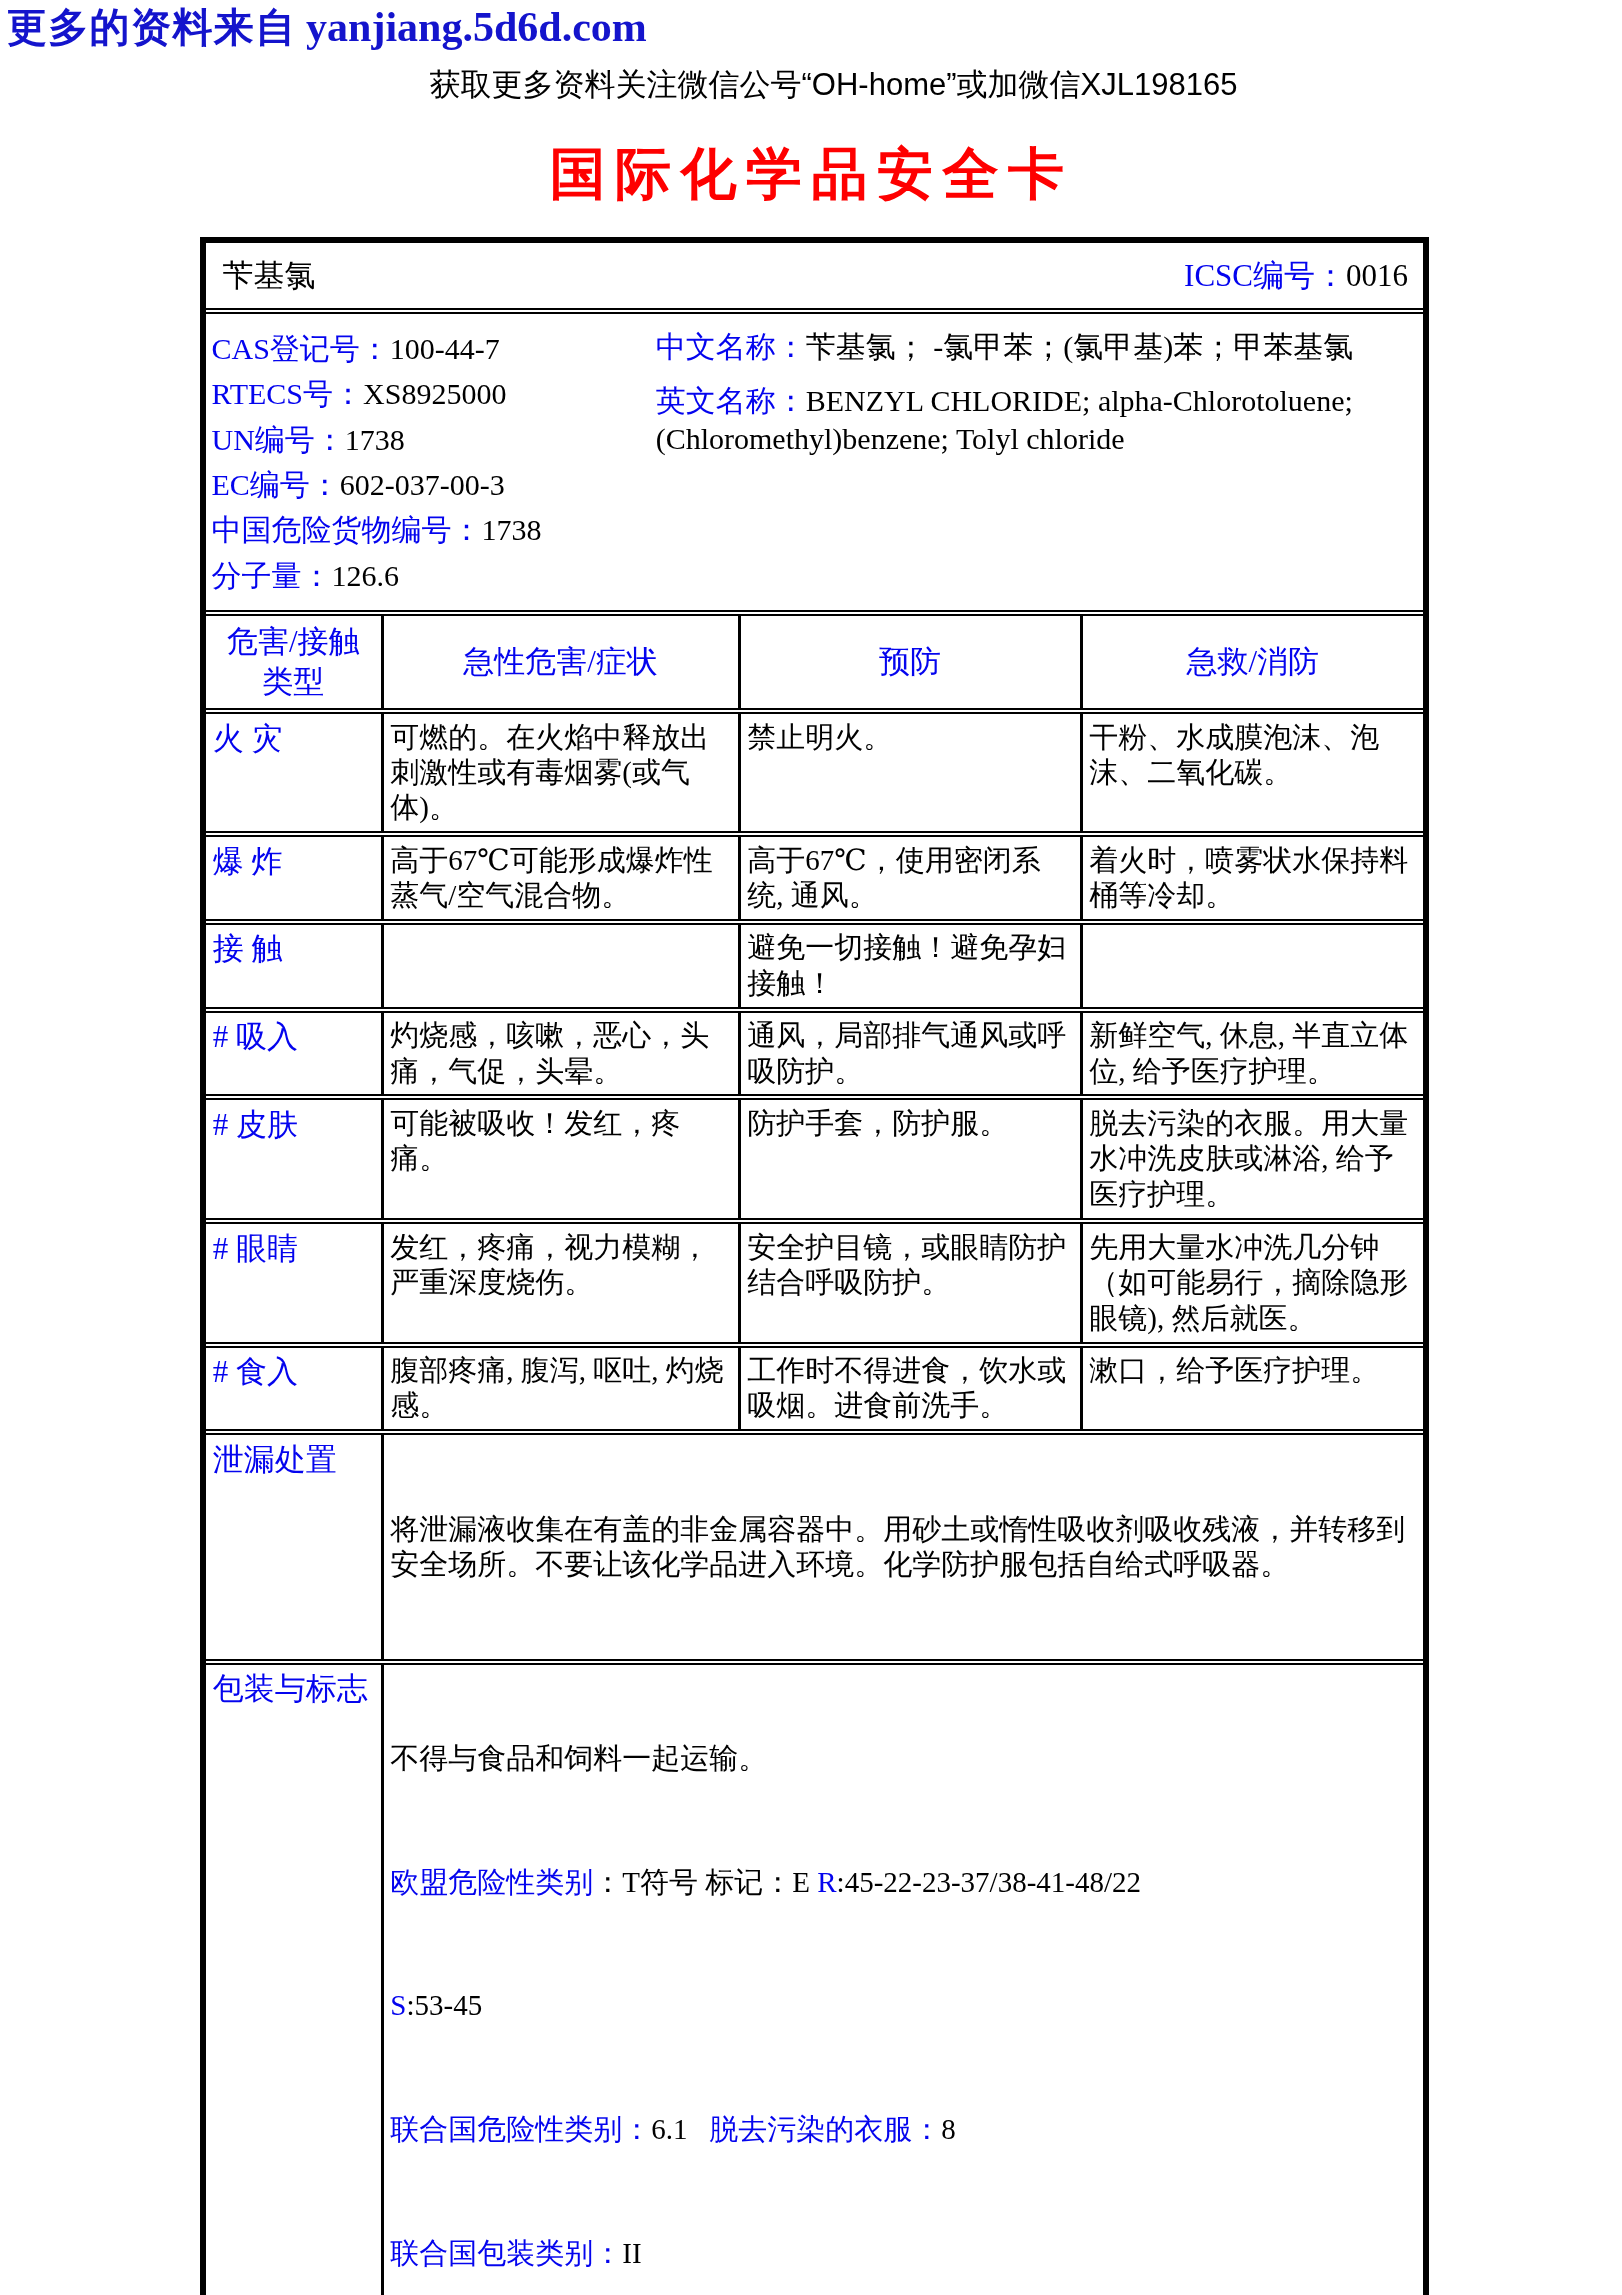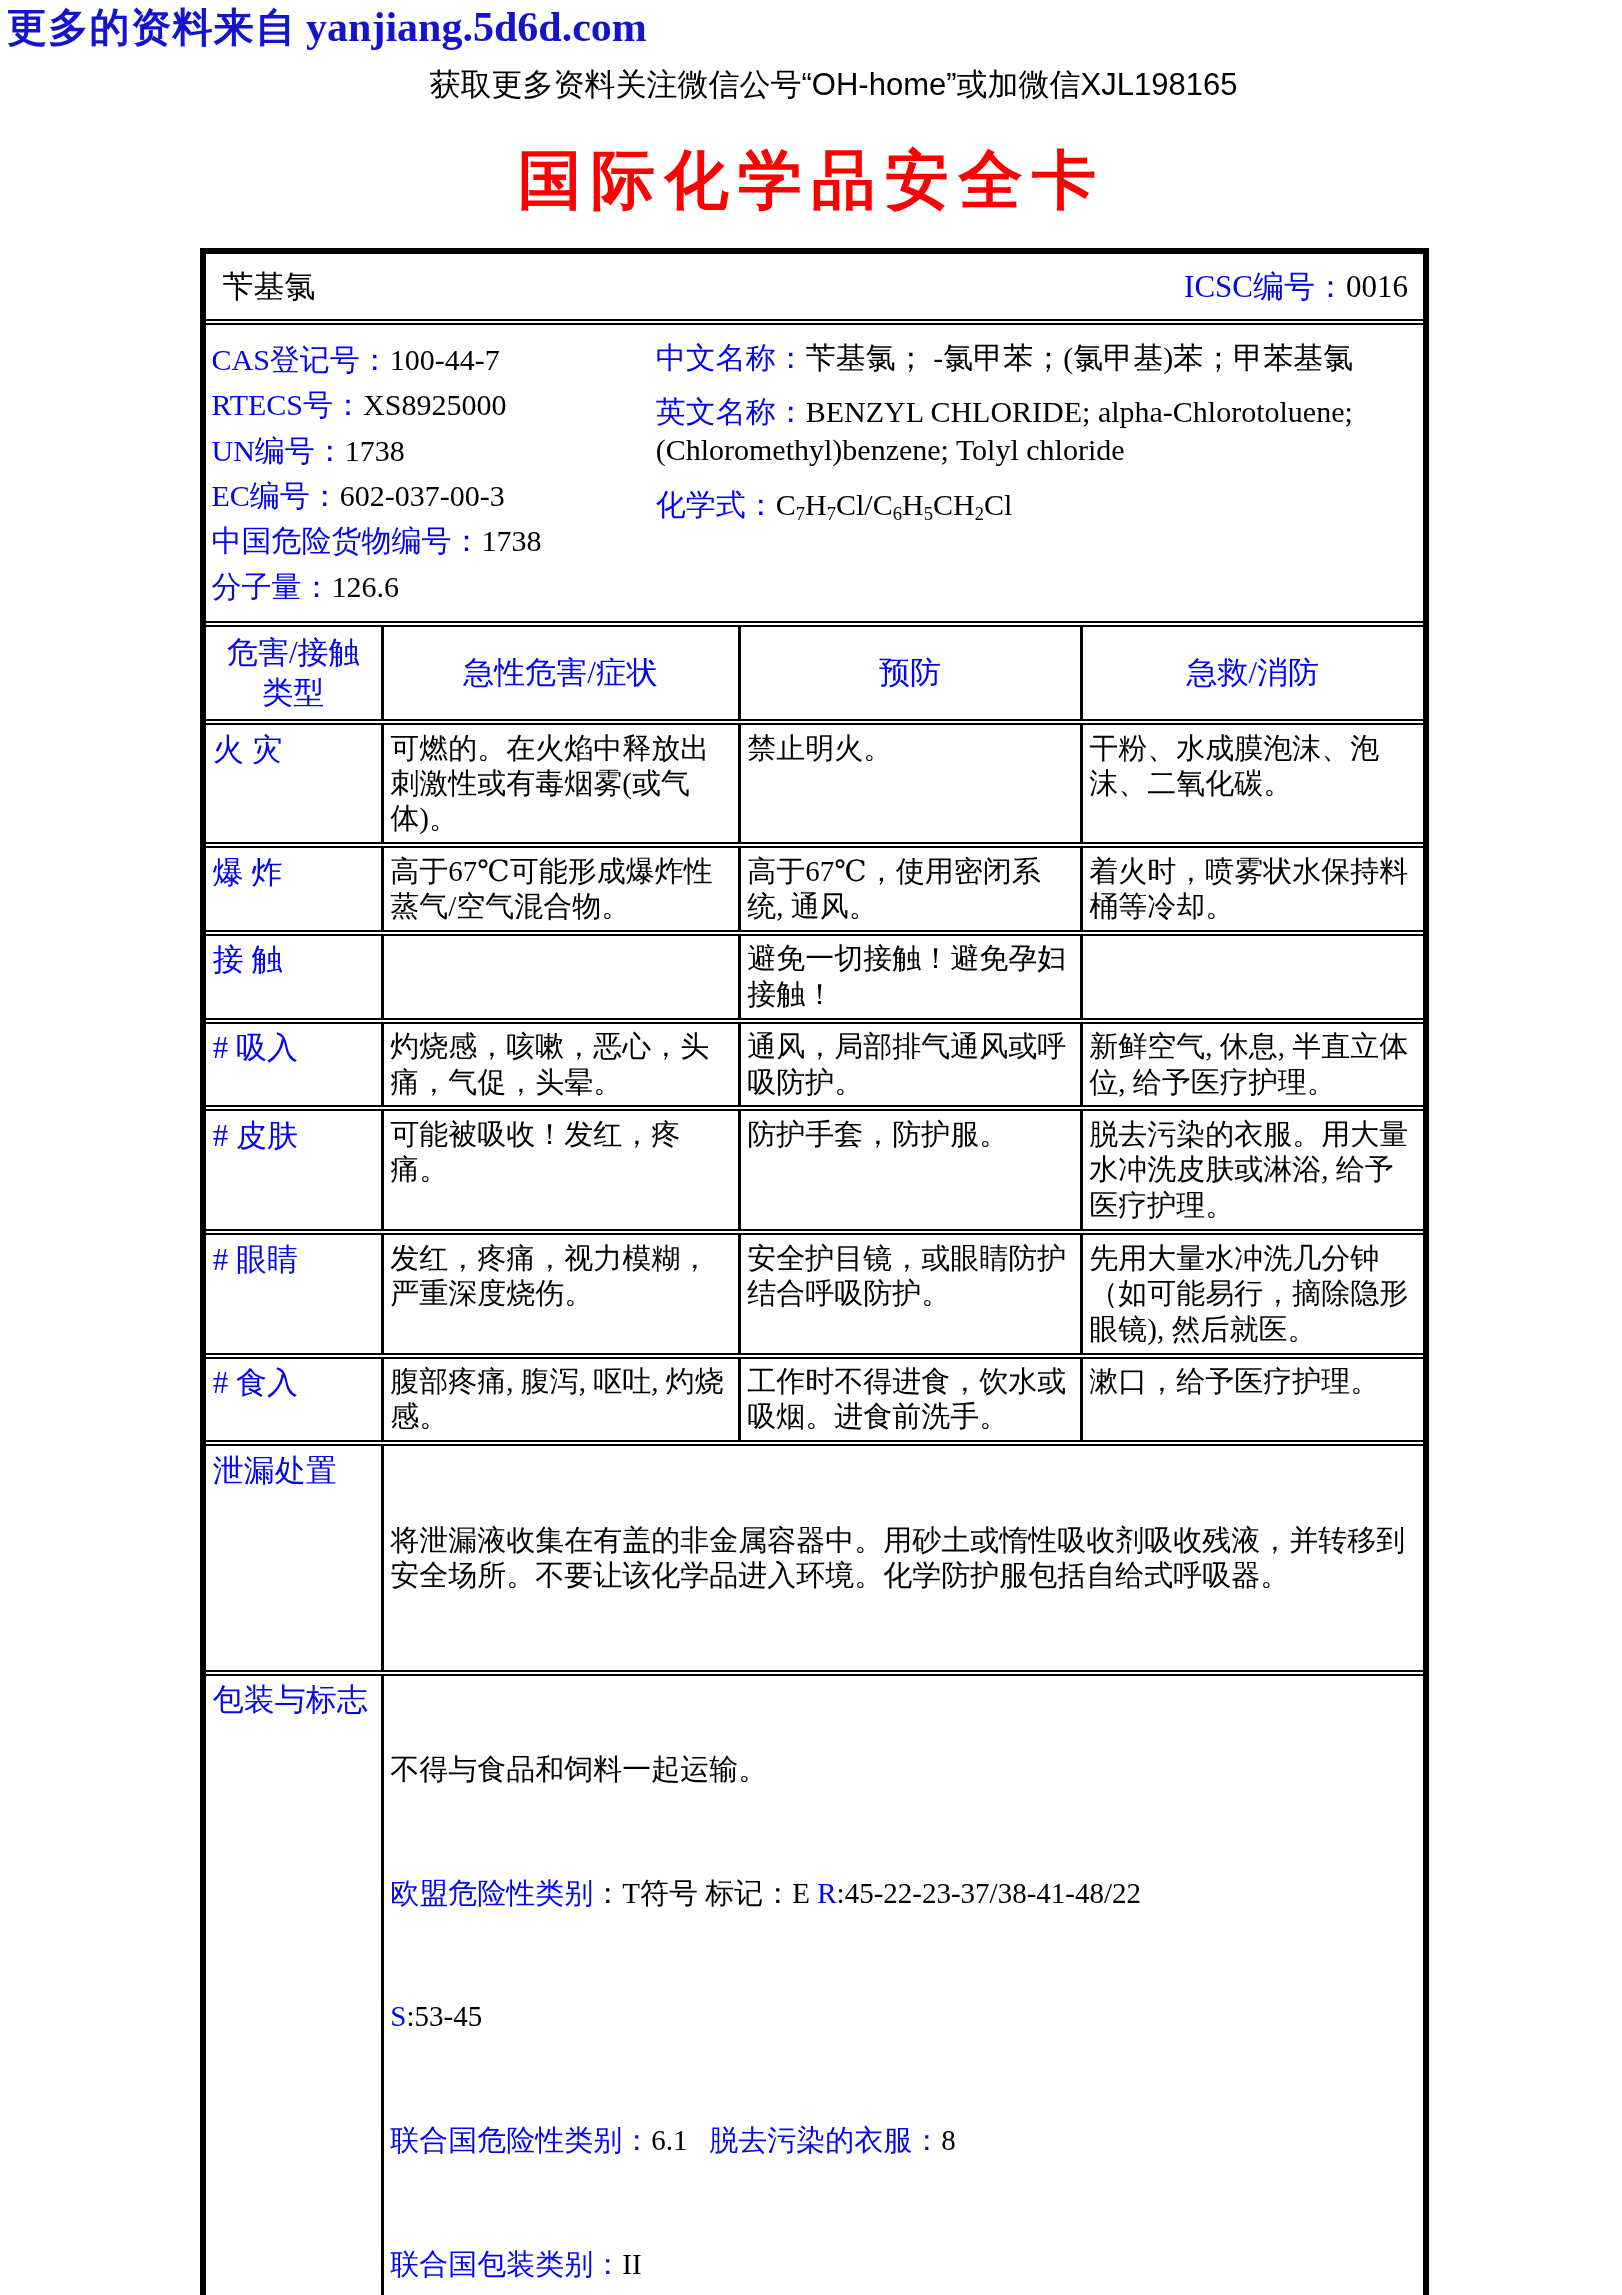--- a/index.html
+++ b/index.html
@@ -41,21 +41,21 @@
     text-align: center;
     font-family: "Liberation Sans", "DejaVu Sans", sans-serif;
     font-size: 31px;
     color: #000000;
     white-space: pre-wrap;
     padding-left: 44px;
   }
   .main-title {
     margin-top: 31px;
     text-align: center;
-    font-size: 64px;
+    font-size: 56px;
     font-weight: bold;
     color: var(--title-red);
     letter-spacing: 9.5px;
   }
 
   
   .card {
     margin: 24.5px 0 0 200px;
     width: 1229px;
     border: 6.1px solid var(--border-black);
@@ -190,21 +190,20 @@
       <div class="id-line"><span class="blue">CAS登记号：</span><span>100-44-7</span></div>
       <div class="id-line"><span class="blue">RTECS号：</span><span>XS8925000</span></div>
       <div class="id-line"><span class="blue">UN编号：</span><span>1738</span></div>
       <div class="id-line"><span class="blue">EC编号：</span><span>602-037-00-3</span></div>
       <div class="id-line"><span class="blue">中国危险货物编号：</span><span>1738</span></div>
       <div class="id-line"><span class="blue">分子量：</span><span>126.6</span></div>
     </div>
     <div class="ids-right">
       <div class="para"><span class="blue">中文名称：</span><span>苄基氯； -氯甲苯；(氯甲基)苯；甲苯基氯</span></div>
       <div class="para"><span class="blue">英文名称：</span><span>BENZYL CHLORIDE; alpha-Chlorotoluene; (Chloromethyl)benzene; Tolyl chloride</span></div>
-      <div class="para"><span class="blue">化学式：</span><span>C</span><sub>7</sub><span>H</span><sub>7</sub><span>Cl/C</span><sub>6</sub><span>H</span><sub>5</sub><span>CH</span><sub>2</sub><span>Cl</span></div>
     </div>
   </div>
 
   <table class="hazard">
     <colgroup>
         <col class="c1">
         <col class="c2">
         <col class="c3">
         <col class="c4">
       </colgroup>

